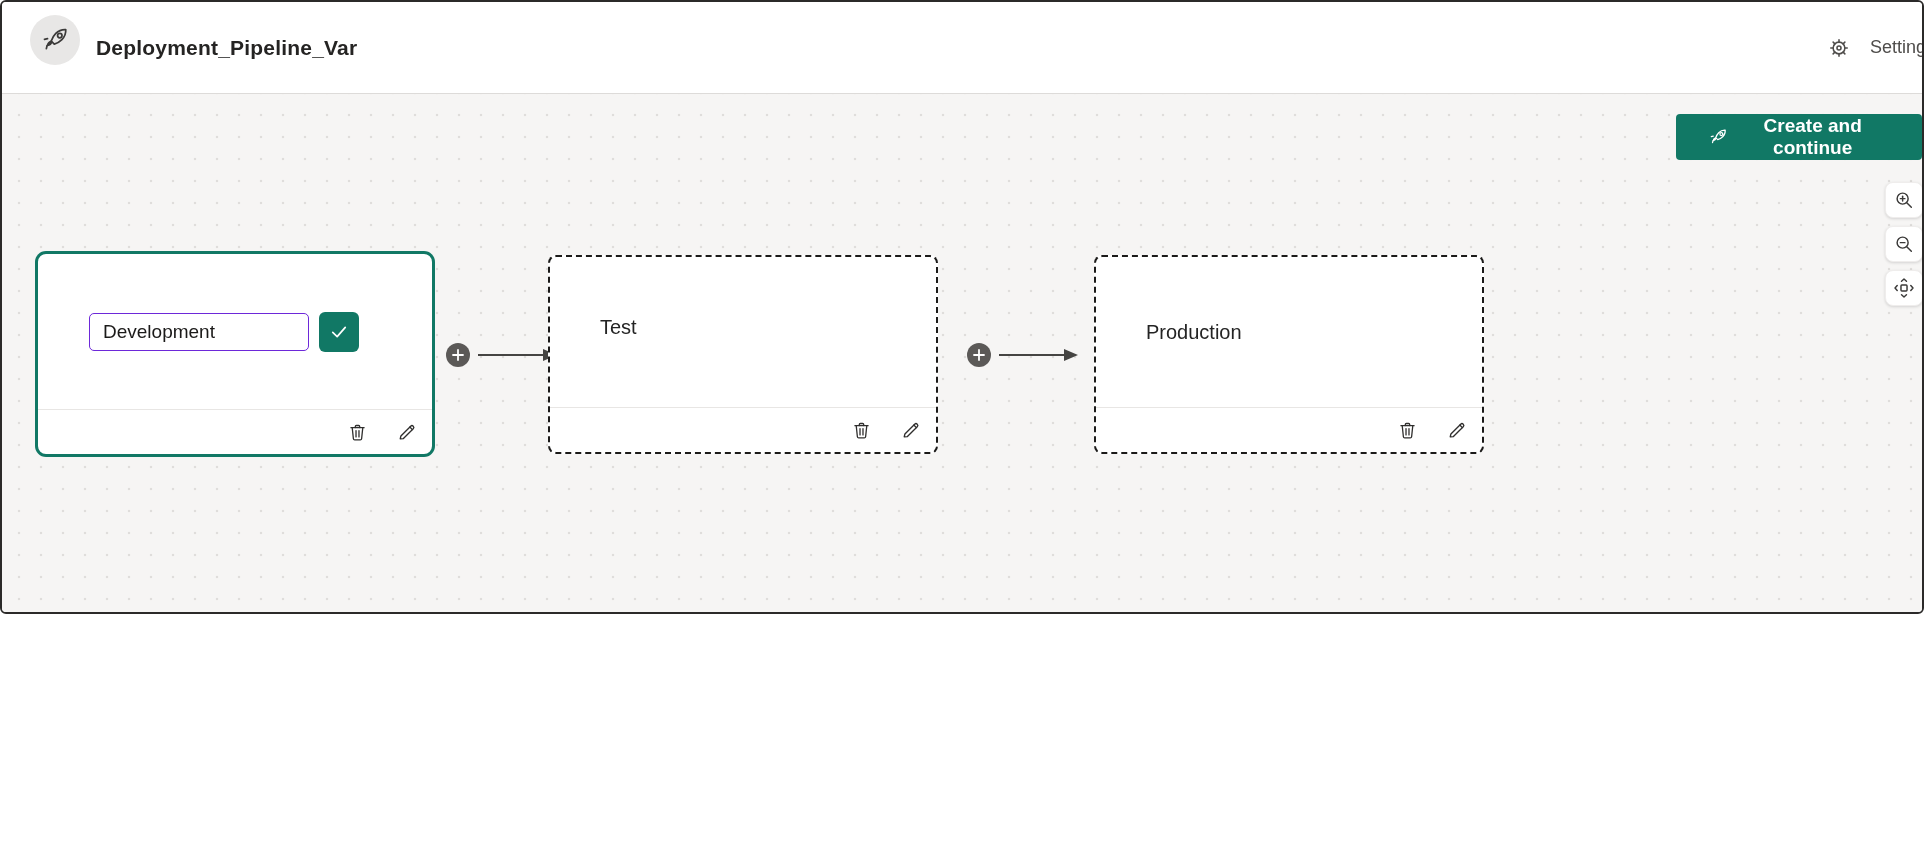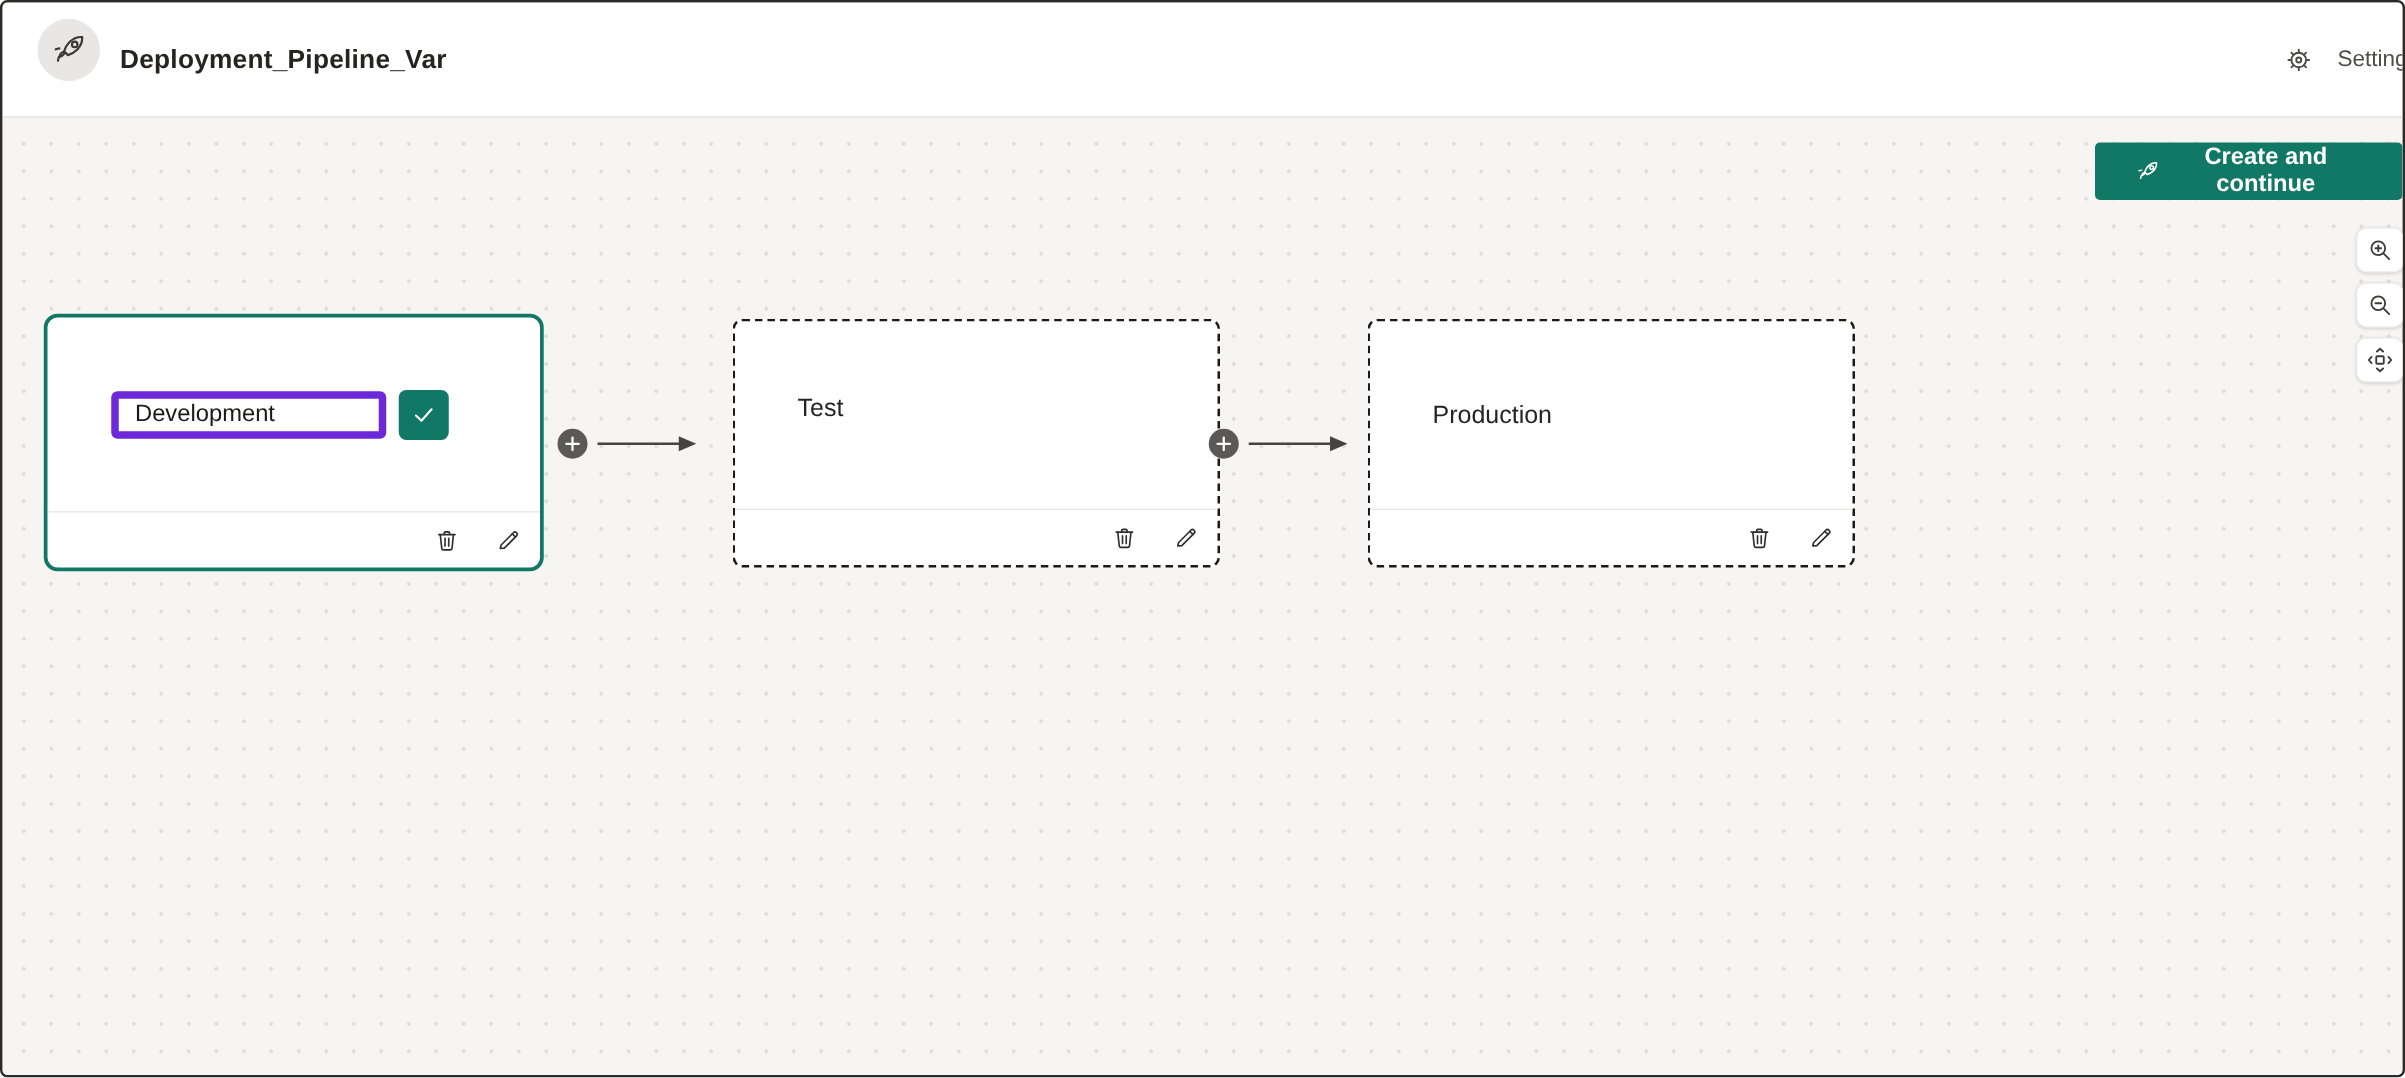--- a/index.html
+++ b/index.html
@@ -1,17 +1,17 @@
 <!DOCTYPE html>
 <html><head>
 <meta charset="utf-8">
 <style>
   html,body{margin:0;padding:0;background:#fff;font-family:"Liberation Sans",sans-serif;}
   .window{
-    position:relative;width:1924px;height:862px;box-sizing:border-box;
+    position:relative;width:1924px;height:614px;box-sizing:border-box;
     border:2px solid #2b2a29;border-radius:6px;overflow:hidden;background:#f6f5f4;
   }
   
   .header{
     position:absolute;left:0;top:0;right:0;height:91px;background:#ffffff;
     border-bottom:1px solid #dddbd9;z-index:5;
   }
   .avatar{
     position:absolute;left:28px;top:13px;width:50px;height:50px;border-radius:50%;
     background:#e8e7e6;display:flex;align-items:center;justify-content:center;color:#3b3a39;
@@ -49,27 +49,27 @@
     display:flex;flex-direction:column;cursor:pointer;
   }
   .stage-card.selected{
     left:33px;top:249px;width:400px;height:206px;
     border:3px solid #117865;border-radius:11px;
   }
   .stage-card.dashed{
     width:390px;height:199px;top:253px;
     border:2px dashed #1b1a19;border-radius:8px;
   }
-  .stage-card.pos-2{left:584px;gap:10px;}
+  .stage-card.pos-2{left:546px;gap:10px;}
   .stage-card.pos-3{left:1092px;}
   .stage-body{flex:1;display:flex;align-items:center;padding-left:50px;}
   .stage-card.selected .stage-body{padding-left:51px;}
   .stage-label{font-size:20px;color:#242424;}
   .stage-name-input{
-    width:220px;height:38px;box-sizing:border-box;border:6px solid #6d28d9;border-radius:5px;
+    width:220px;height:38px;box-sizing:border-box;border:1px solid #6d28d9;border-radius:5px;
     font-family:"Liberation Sans",sans-serif;font-size:19px;color:#1b1a19;padding:0 13px;
     background:#fff;outline:none;
   }
   .confirm-btn{
     width:40px;height:40px;margin-left:10px;background:#117865;border:none;border-radius:6px;
     display:flex;align-items:center;justify-content:center;color:#fff;cursor:pointer;padding:0;
   }
   .stage-footer{
     height:44px;border-top:1px solid #e8e6e4;display:flex;align-items:center;
     justify-content:flex-end;gap:27px;padding-right:15px;

